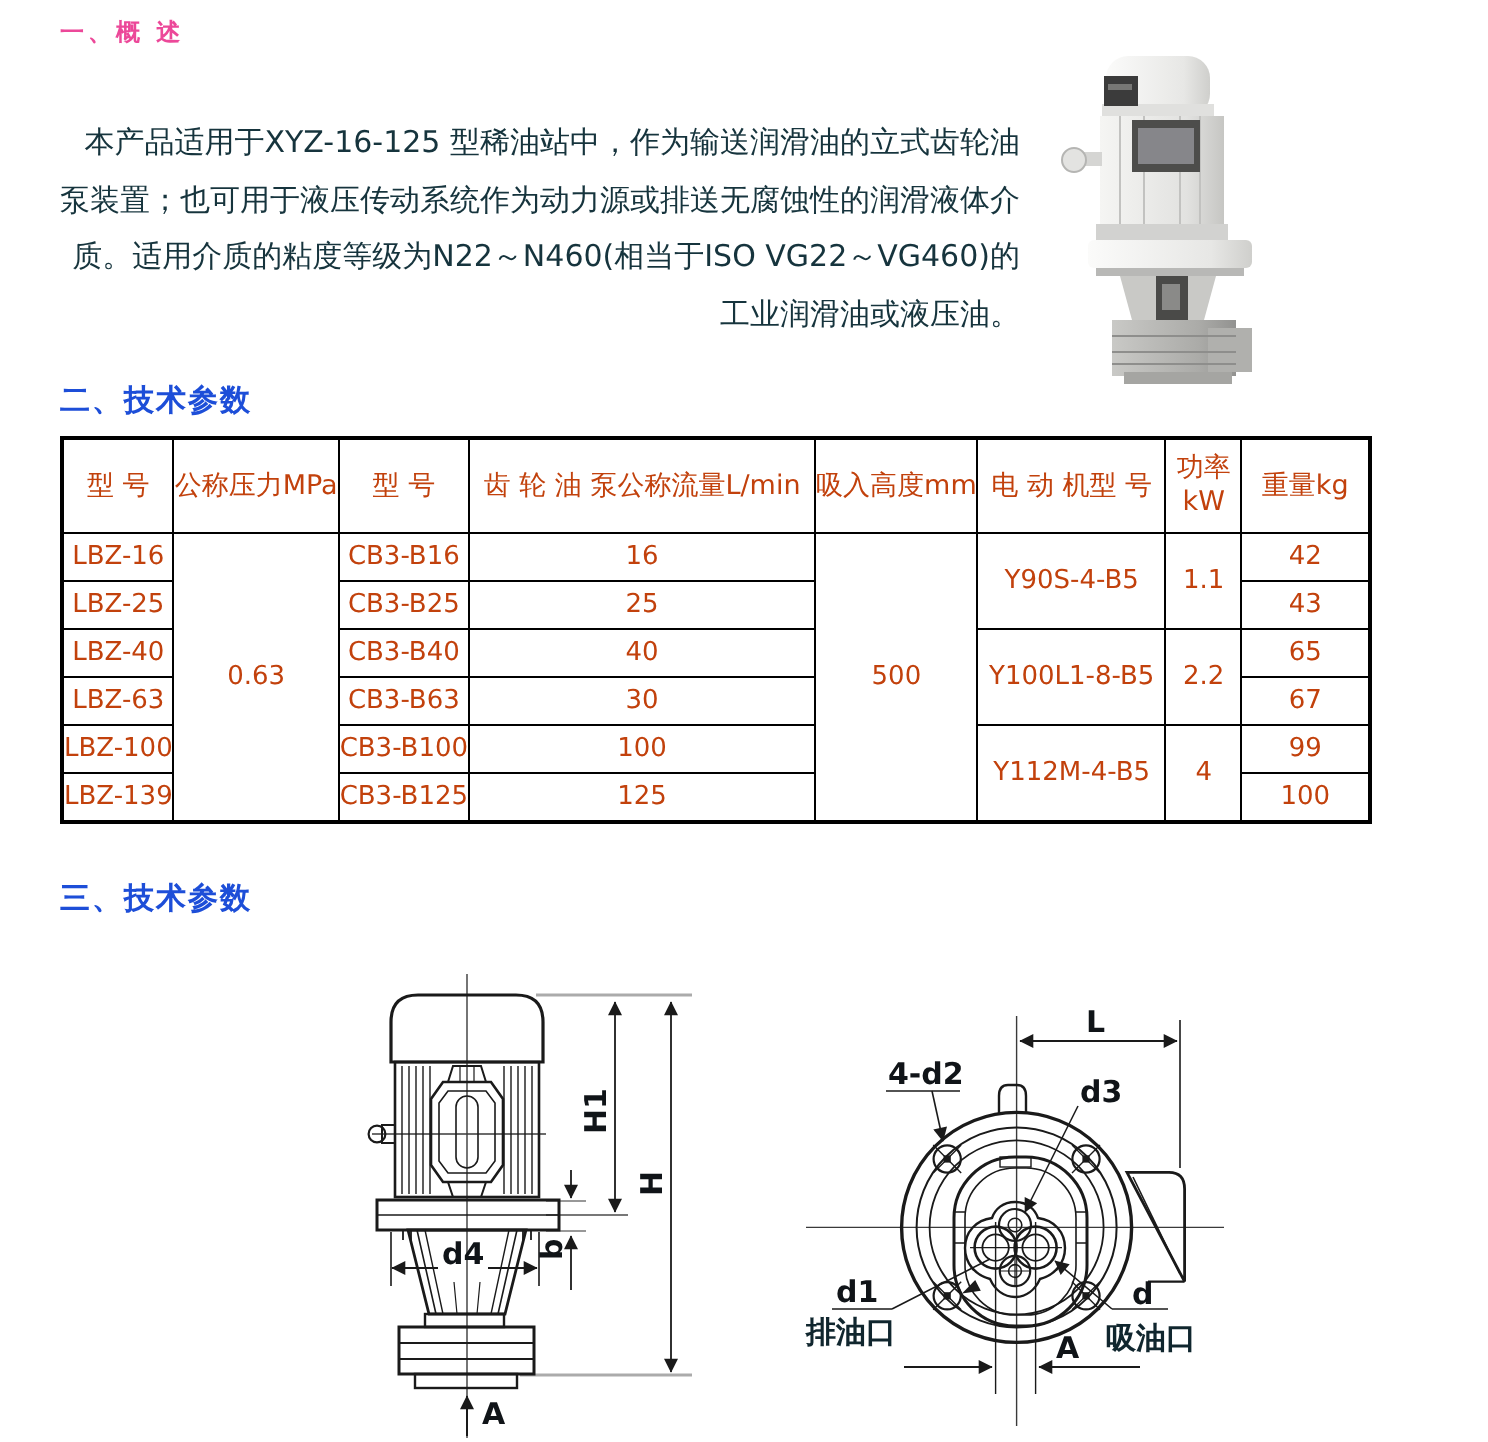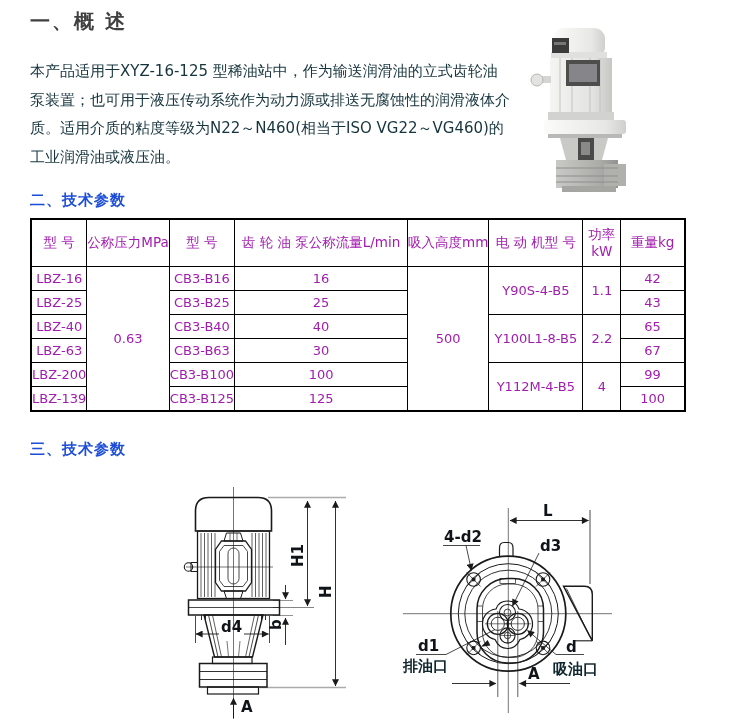--- a/index.html
+++ b/index.html
@@ -2,31 +2,31 @@
 <html><head>
 <meta charset="utf-8">
 <style>
   html,body{margin:0;padding:0;background:#ffffff;}
   body{
     width:744px;height:721px;position:relative;overflow:hidden;
     font-family:"DejaVu Sans","Liberation Sans",sans-serif;
     color:#17333c;
   }
   .abs{position:absolute;}
-  .hd1{font-size:20px;font-weight:bold;letter-spacing:2px;color:#404040;}
+  .hd1{font-size:12px;font-weight:bold;letter-spacing:2px;color:#ec4899;}
   .hd2{font-size:15px;font-weight:bold;letter-spacing:1px;color:#1d4ed8;}
   .para{
     width:480px;font-size:15px;line-height:28.5px;color:#16343d;
-    text-align:left;
+    text-align:right;
   }
   
   table.spec{
     border-collapse:collapse;table-layout:fixed;
     border:2px solid #000;
-    font-size:13px;color:#a21caf;
+    font-size:13px;color:#c2410c;
   }
   table.spec td{
     border:1px solid #000;text-align:center;vertical-align:middle;
     padding:0;overflow:hidden;white-space:nowrap;
   }
   table.spec td.h{height:46px;font-size:13.5px;}
   table.spec tr.r td{height:23px;}
   .twoLine span{display:block;line-height:17px;}
   
   svg text{font-family:"DejaVu Sans","Liberation Sans",sans-serif;fill:#101418;}
@@ -136,21 +136,21 @@
     <td rowspan="2">2.2</td>
     <td>65</td>
   </tr>
   <tr class="r">
     <td>LBZ-63</td>
     <td>CB3-B63</td>
     <td>30</td>
     <td>67</td>
   </tr>
   <tr class="r">
-    <td>LBZ-200</td>
+    <td>LBZ-100</td>
     <td>CB3-B100</td>
     <td>100</td>
     <td rowspan="2">Y112M-4-B5</td>
     <td rowspan="2">4</td>
     <td>99</td>
   </tr>
   <tr class="r">
     <td>LBZ-139</td>
     <td>CB3-B125</td>
     <td>125</td>

